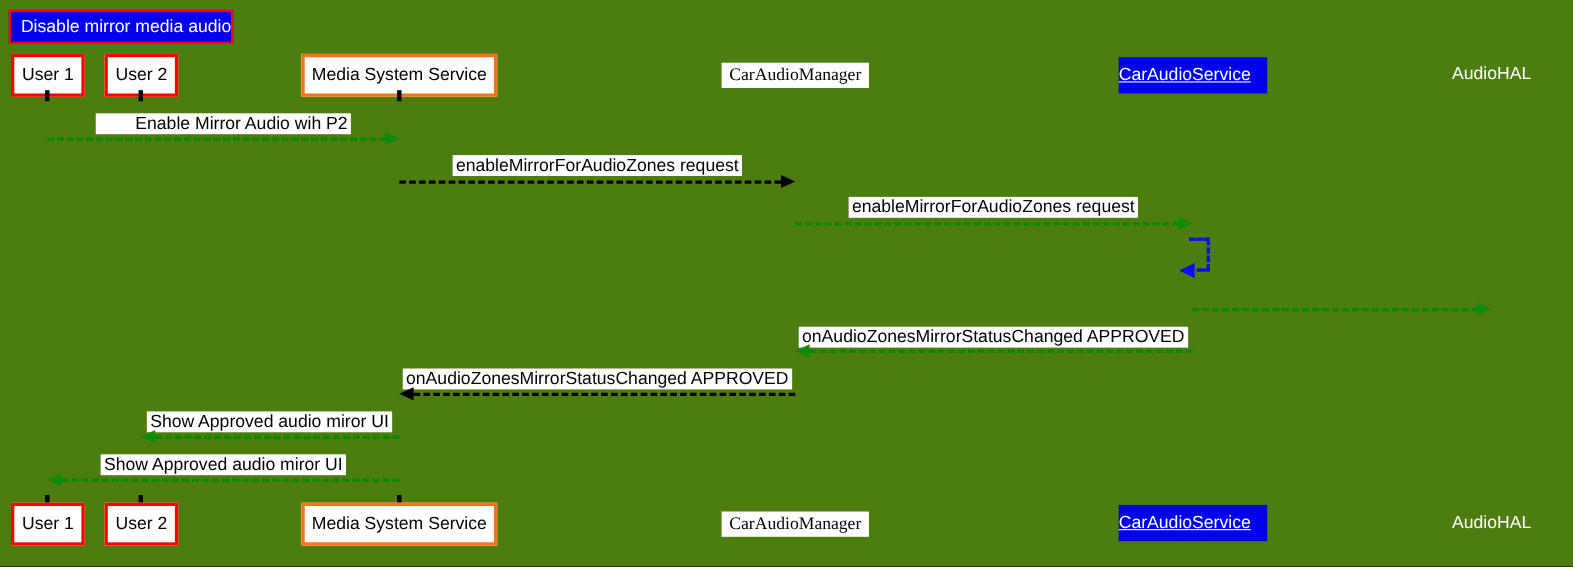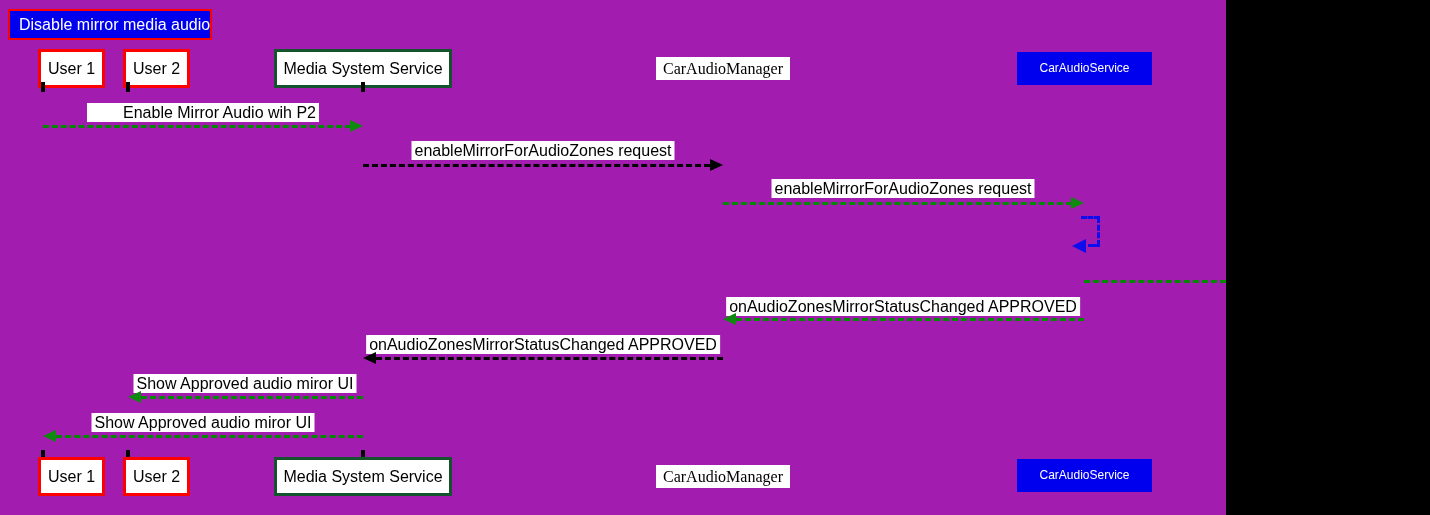--- a/index.html
+++ b/index.html
@@ -1,20 +1,20 @@
 <!DOCTYPE html>
 <html><head>
 <meta charset="utf-8">
 <style>
   html, body { margin: 0; padding: 0; background: #000; }
   #diagram {
     position: relative;
-    width: 1226px;
+    width: 1430px;
     height: 515px;
-    background: #a21caf;
+    background: #4d7c0f;
     font-family: "Liberation Sans", sans-serif;
     overflow: hidden;
   }
   .abs { position: absolute; box-sizing: border-box; }
 
   
   .title-box {
     background: #0000EE;
     border: 2px solid #FF0000;
     color: #FFFFFF;
@@ -25,30 +25,30 @@
   }
 
   
   .actor-box {
     background: #FFFFFF;
     color: #000000;
     font-size: 16px;
     text-align: center;
     white-space: nowrap;
   }
-  .border-red   { border: 3px solid #FF0000; line-height: 33px; margin-left: 28px; }
-  .border-green { border: 3px solid #14532d; line-height: 33px; }
+  .border-red   { border: 3px solid #FF0000; line-height: 33px; }
+  .border-green { border: 3px solid #f97316; line-height: 33px; }
   .plain-label  { line-height: 23px; font-family: Liberation Serif, serif; }
   .blue-box {
     background: #0000EE;
     color: #FFFFFF;
-    font-size: 12px;
-    text-align: center;
+    font-size: 16px;
     line-height: 33px;
     white-space: nowrap;
+    text-decoration: underline;
   }
   .text-actor {
     color: #FFFFFF;
     font-size: 16px;
     white-space: nowrap;
     transform: translateX(-50%);
   }
 
   
   .notch { background: #000000; width: 4px; height: 10px; }

